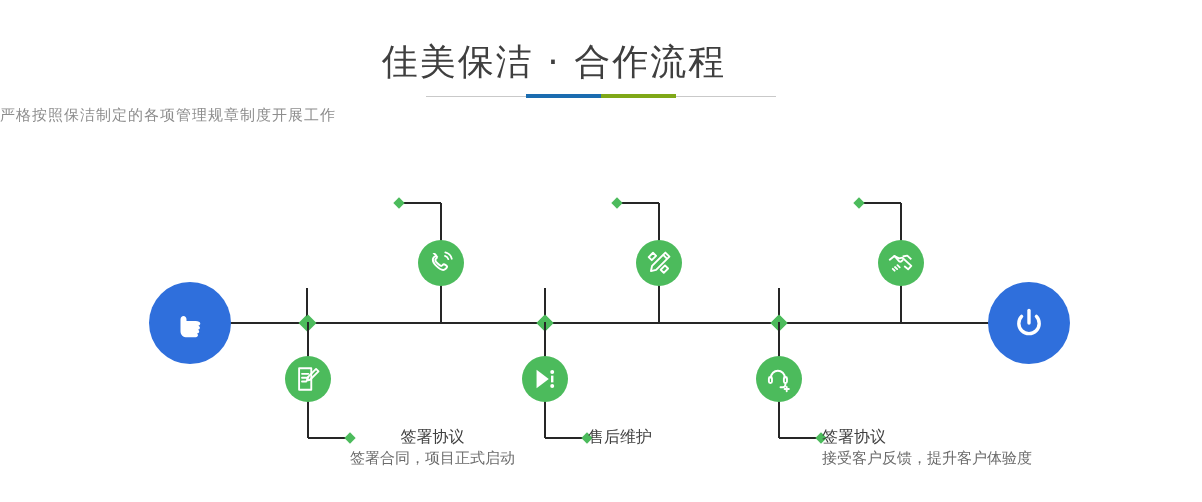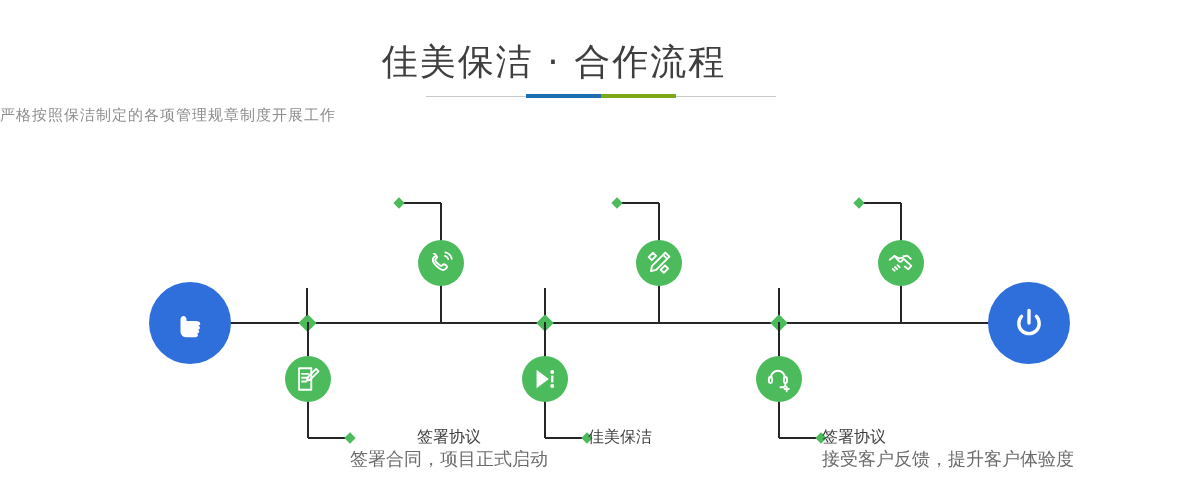--- a/index.html
+++ b/index.html
@@ -61,21 +61,21 @@
   }
 
   .bubble {
     position:absolute; width:46px; height:46px; border-radius:50%;
     background:#4cbb5c; display:flex; align-items:center; justify-content:center;
   }
   .bubble svg { display:block; }
 
   .lbl { position:absolute; white-space:nowrap; }
   .lbl .t { font-size:16px; color:#3f3f3f; line-height:20px; }
-  .lbl .d { font-size:18px; color:#6b6b6b; line-height:19px; margin-top:2px; }
+  .lbl .d { font-size:15px; color:#6b6b6b; line-height:19px; margin-top:2px; }
   .lbl.down { text-align:left; }
 </style>
 </head>
 <body>
 
 <div id="stage">
 
   <div class="hdr">
     <div class="hdr-title">佳美保洁 · 合作流程</div>
   </div>
@@ -174,21 +174,21 @@
             <span>
               <svg width="30" height="30" viewBox="0 0 32 32">
       <path fill="#fff" d="M7 6.2l13 9.8-13 9.8z"></path>
       <rect x="22.4" y="12.4" width="2.6" height="7.2" fill="#fff"></rect>
       <circle cx="23.7" cy="8.6" r="2.1" fill="#fff"></circle>
       <circle cx="23.7" cy="23.4" r="2.1" fill="#fff"></circle>
     </svg>
             </span>
           </div>
           <div class="lbl down" style="left: 588px; top: 267px;">
-            <div class="t">佳美保洁</div>
+            <div class="t">售后维护</div>
           </div>
         </div>
         <div class="node">
           <div class="diamond" style="left: 773px; top: 157px;"></div>
           <div class="stem" style="left: 900px; top: 43px; height: 119px;"></div>
           <div class="stem" style="left: 778px; top: 128px; height: 34px;"></div>
           <div class="lead" style="top: 42px; left: 859px; width: 42px;"></div>
           <div class="dot-m" style="top: 39px; left: 855px;"></div>
           <div class="bubble" style="left: 878px; top: 80px; background: rgb(76, 187, 92);">
             <span>

